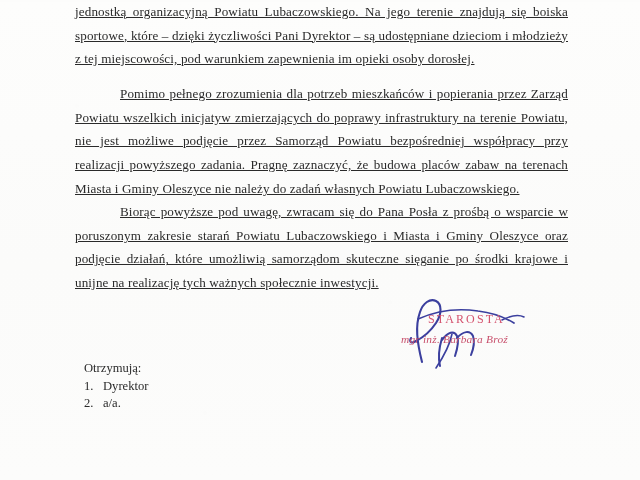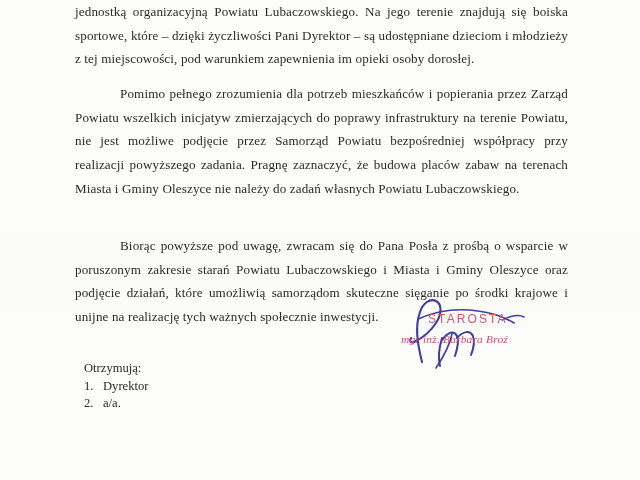--- a/index.html
+++ b/index.html
@@ -33,39 +33,39 @@
       radial-gradient(circle at 61% 63%, rgba(0,0,0,.010) 0 2px, transparent 2px),
       radial-gradient(circle at 83% 35%, rgba(0,0,0,.010) 0 1px, transparent 1px),
       radial-gradient(circle at 32% 86%, rgba(0,0,0,.010) 0 2px, transparent 2px);
   }
 
   .body-text {
     position: absolute;
     left: 75px;
     top: 0;
     width: 493px;
+    text-decoration: underline;
   }
 
   p.para {
     margin: 0;
     text-align: justify;
     text-justify: inter-word;
     font-size: 13.1px;
     line-height: 23.6px;
     letter-spacing: .01em;
     text-indent: 45px;
   }
   p.para.clipped {
     text-indent: 0;
   }
   p.gap-after {
     margin-bottom: 11.5px;
   }
   p.gap-after-big {
-    margin-bottom: 34px;
   }
 
   
   .clip-top {
     position: absolute;
     left: 0;
     top: 0;
     width: 640px;
     height: 2px;
     background: #fcfcfb;
@@ -94,21 +94,21 @@
     top: 0;
     overflow: visible;
   }
   .stamp-title {
     position: absolute;
     left: 30px;
     top: 20px;
     font-size: 12px;
     letter-spacing: 2.1px;
     color: #d4526e;
-    font-family: Liberation Sans, sans-serif;
+    font-family: Liberation Serif, serif;
     white-space: nowrap;
   }
   .stamp-name {
     position: absolute;
     left: 3px;
     top: 41px;
     font-size: 11.4px;
     font-style: italic;
     color: #c8506c;
     font-family: "Liberation Serif", serif;

